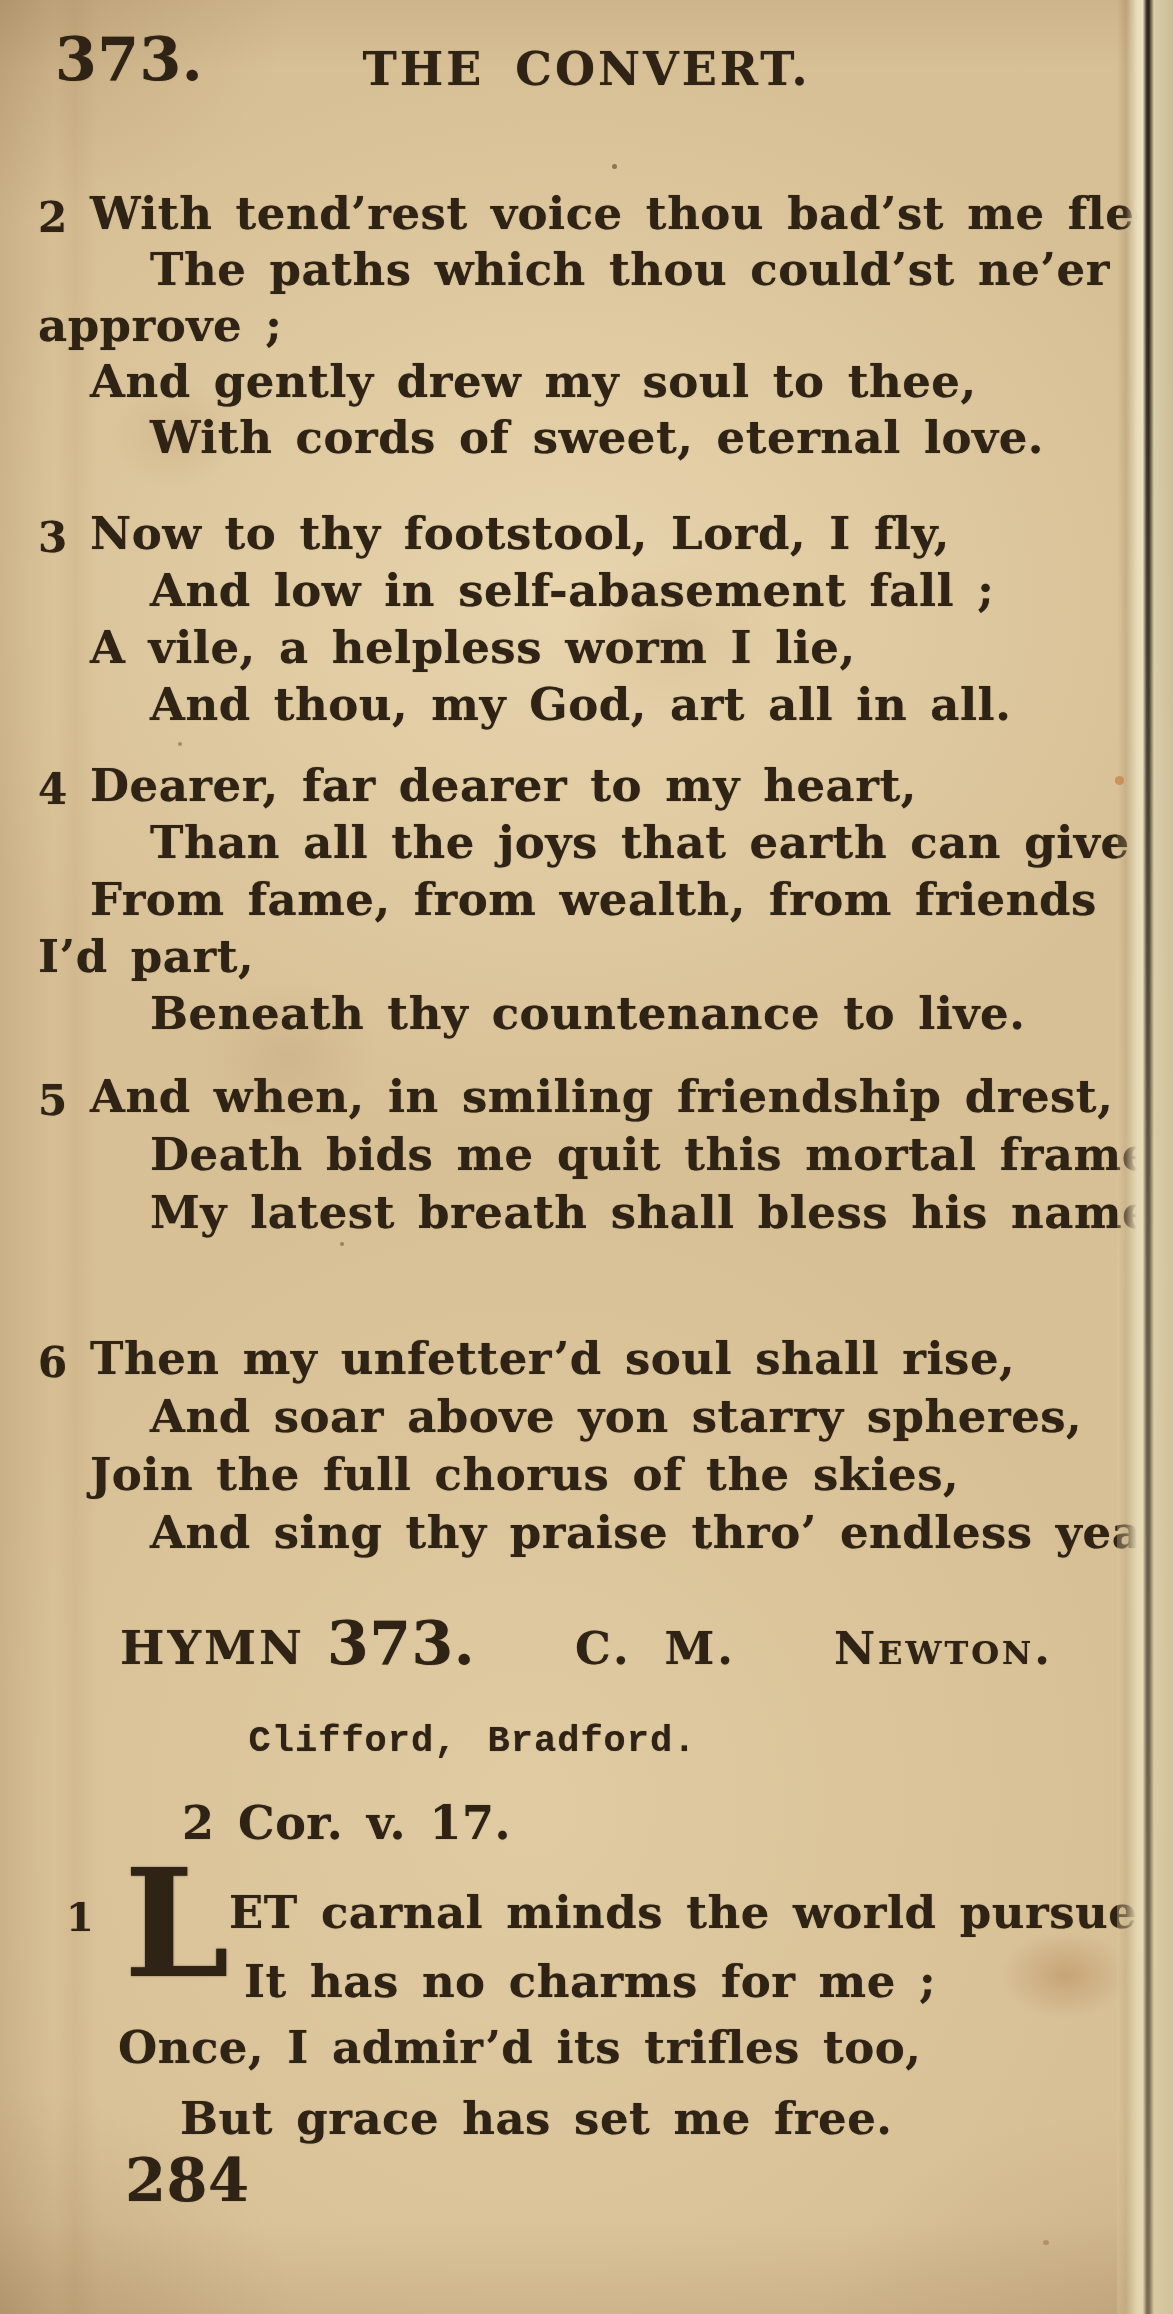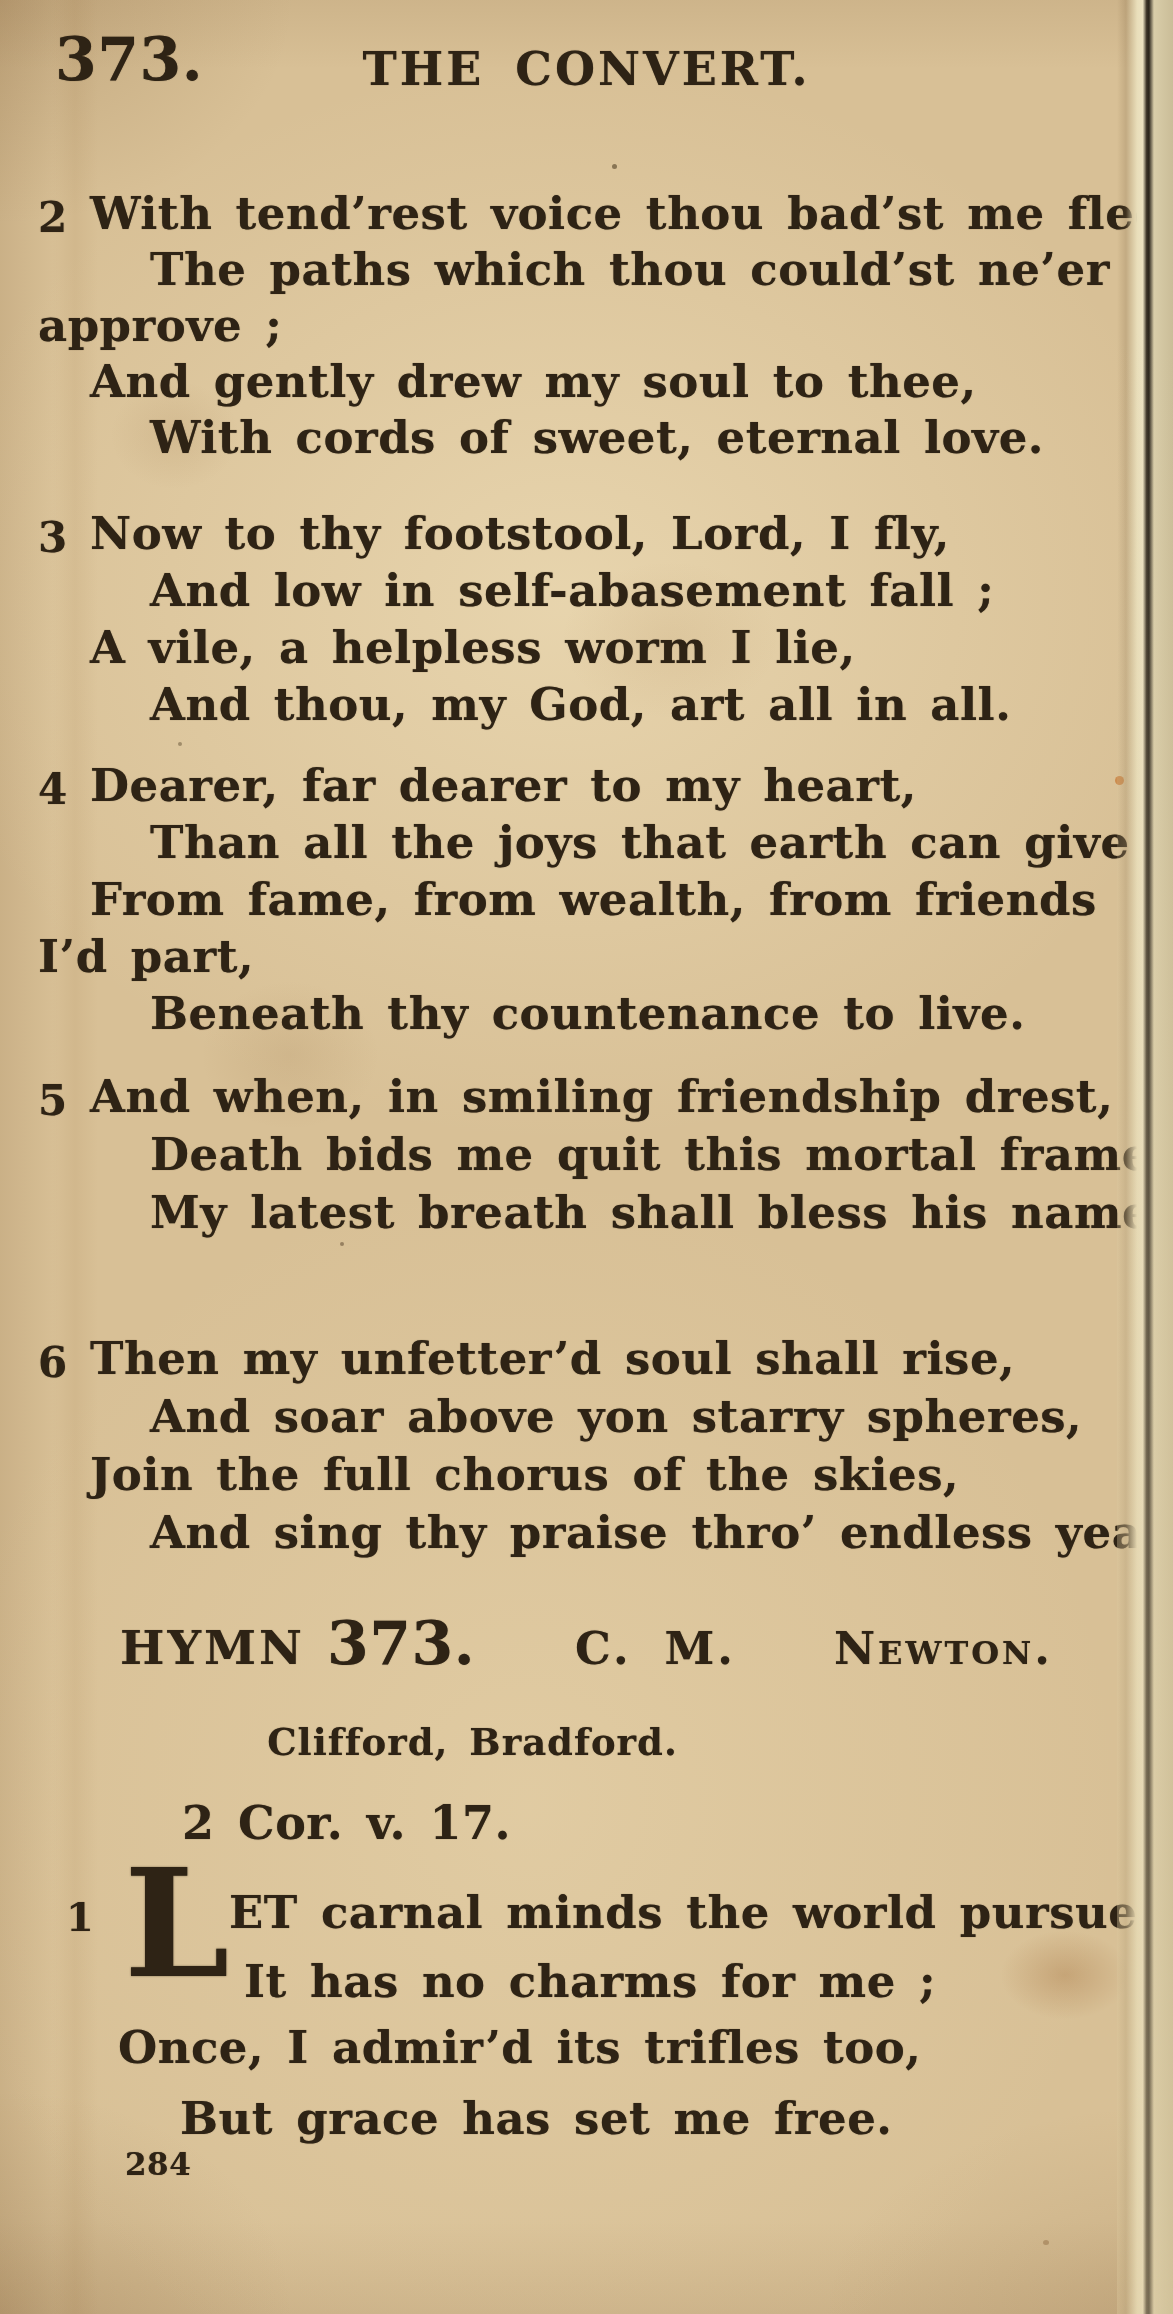--- a/index.html
+++ b/index.html
@@ -39,34 +39,34 @@
   .in0{margin-left:52px;}
   .in1{margin-left:112px;}
   .in2{}
   
   .hymn-heading{position:absolute;left:0;top:1608px;width:1173px;display:flex;justify-content:center;align-items:baseline;}
   .hymn-label{font-size:47px;letter-spacing:3px;}
   .hymn-num{font-size:60px;margin-left:22px;}
   .hymn-meter{font-size:45px;margin-left:100px;letter-spacing:3px;word-spacing:14px;}
   .hymn-author{font-size:45px;margin-left:98px;font-variant:small-caps;letter-spacing:3px;}
   
-  .tune-line{position:absolute;left:0;top:1720px;width:945px;text-align:center;font-size:37px;letter-spacing:1px;}
+  .tune-line{position:absolute;left:0;top:1720px;width:945px;text-align:center;font-size:37px;letter-spacing:1px;font-family:Liberation Mono, monospace;}
   .epigraph{position:absolute;left:127px;top:1796px;display:flex;align-items:baseline;}
   .epigraph-quote{font-style:italic;font-size:46px;letter-spacing:1px;word-spacing:10px;}
   .epigraph-ref{font-size:46px;margin-left:55px;}
   
   .verse1{position:absolute;left:38px;top:1876px;width:1110px;font-size:45px;}
   .v1-num{position:absolute;left:28px;top:17px;font-size:40px;}
   .v1-dropcap{position:absolute;left:86px;top:-28px;font-size:150px;line-height:150px;font-weight:700;text-shadow:0 0 2px rgba(42,31,16,.6);}
   .v1-l1{position:absolute;left:191px;top:10px;}
   .v1-l2{position:absolute;left:206px;top:79px;}
   .v1-l3{position:absolute;left:80px;top:145px;}
   .v1-l4{position:absolute;left:142px;top:216px;}
   
-  .page-number{position:absolute;left:125px;top:2146px;font-size:31px;}
+  .page-number{position:absolute;left:125px;top:2146px;font-size:59px;}
   
   .left-streak{position:absolute;left:52px;top:0;width:46px;height:2314px;
     background:linear-gradient(90deg, rgba(150,110,60,0), rgba(150,110,60,.10) 50%, rgba(150,110,60,0));pointer-events:none;}
   .right-edge{position:absolute;right:0;top:0;width:56px;height:2314px;pointer-events:none;
     background:linear-gradient(90deg,
       rgba(120,95,60,0) 0%, rgba(120,95,60,.22) 16%,
       #e9deba 36%, #ece2c2 46%,
       #3a3226 53%, #2b251c 57%,
       #d9cda9 66%, #cabd98 100%);}
   .right-edge-fade{position:absolute;right:0;top:0;width:56px;height:2314px;pointer-events:none;

